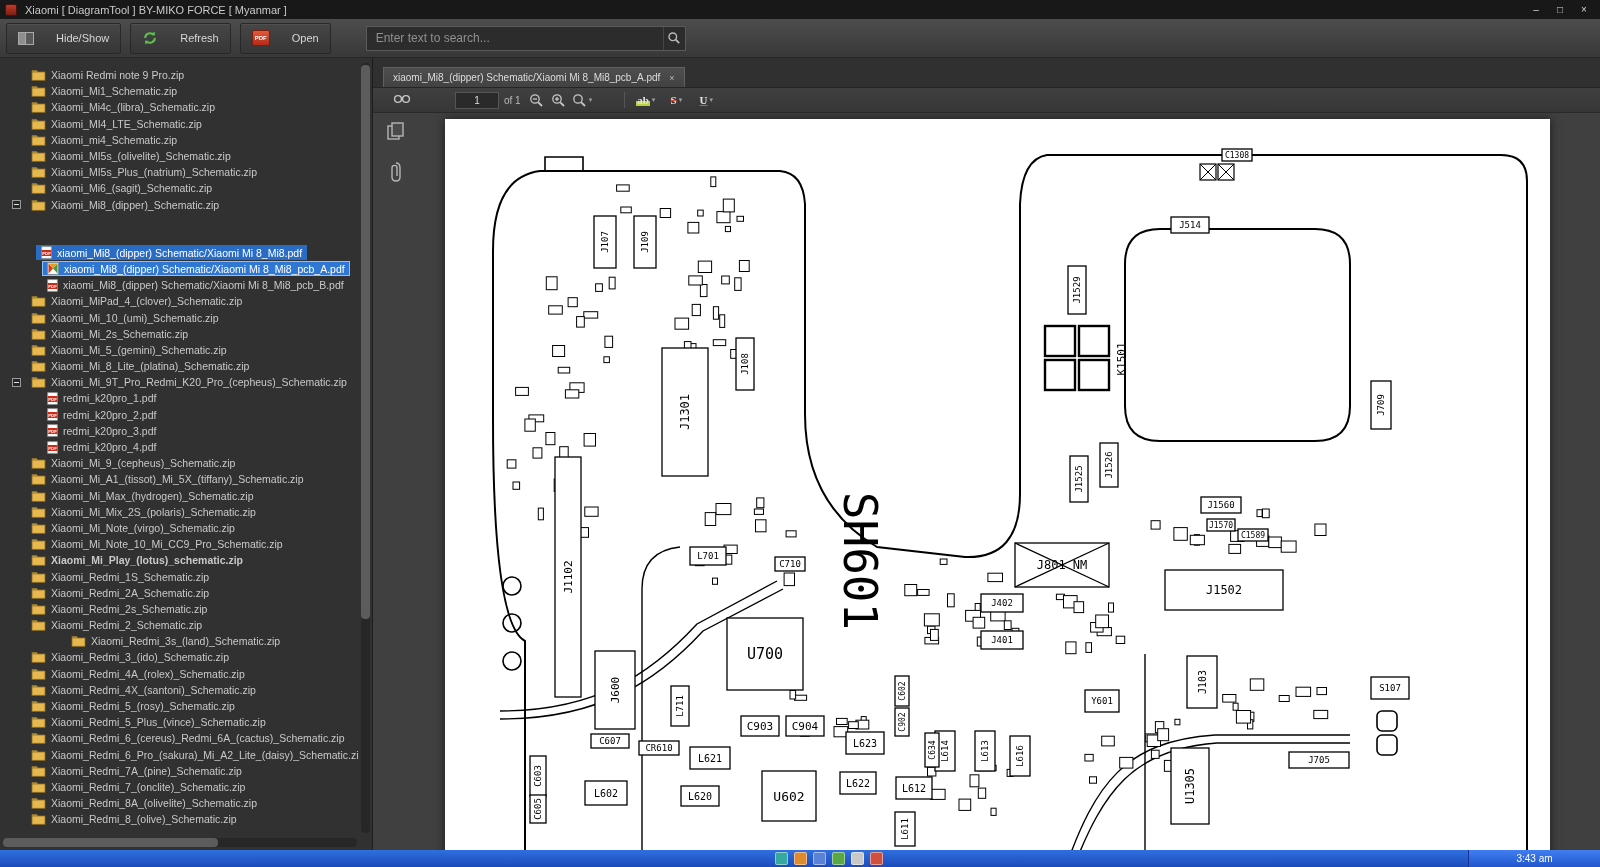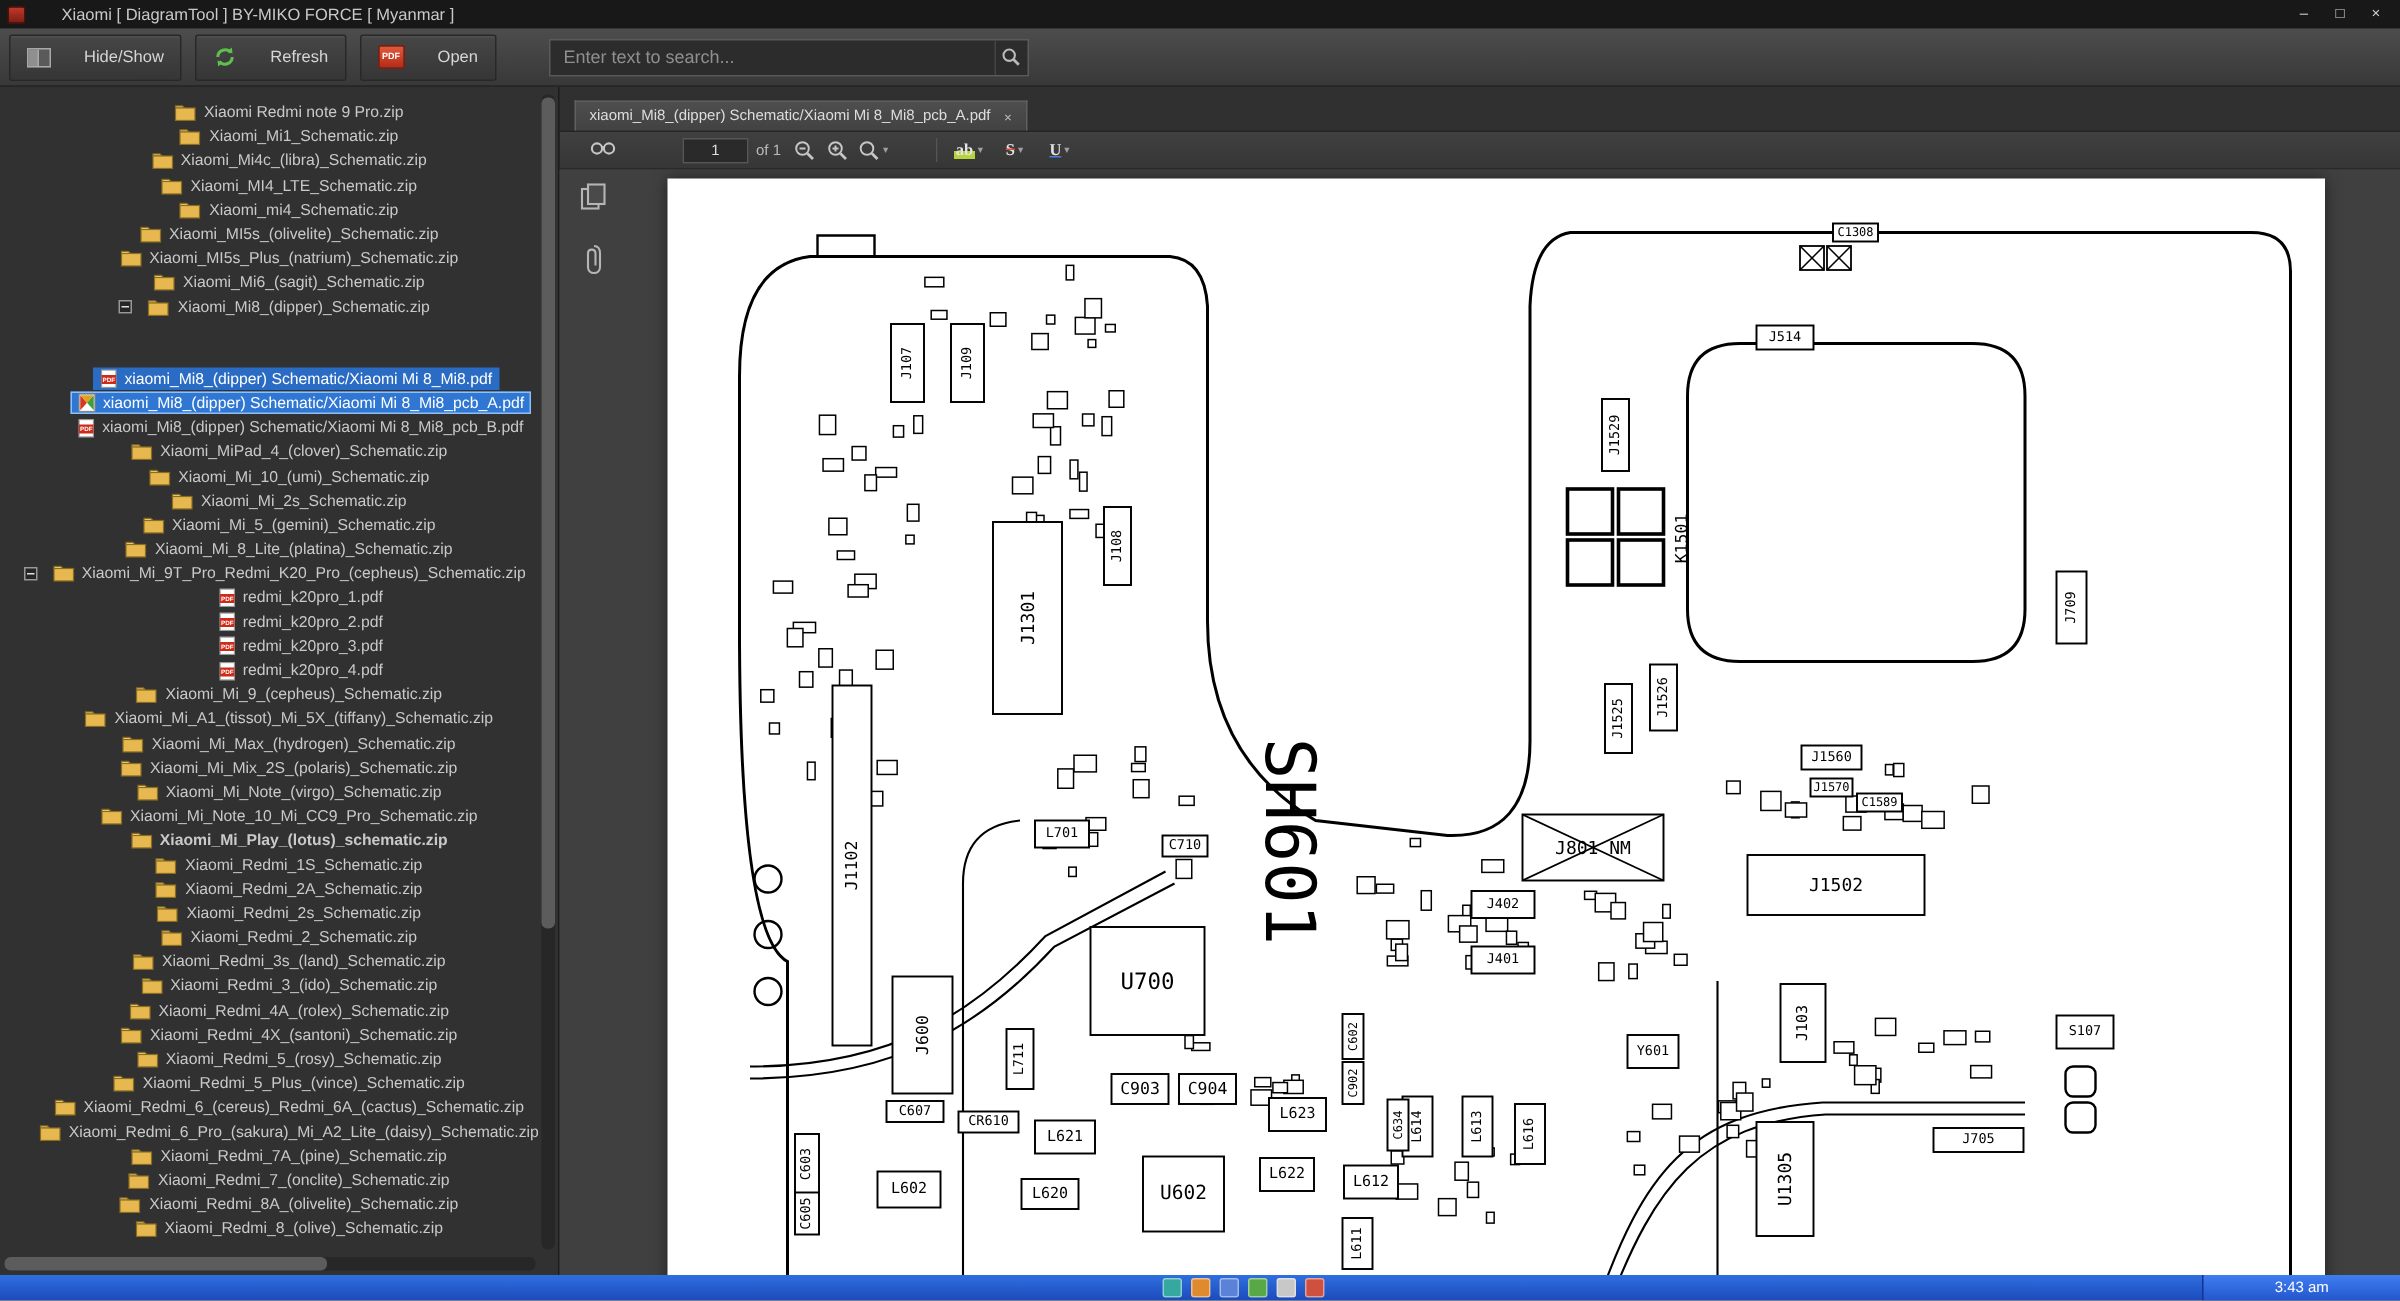--- a/index.html
+++ b/index.html
@@ -5,21 +5,21 @@
   * { box-sizing: border-box; }
   html,body { margin:0; padding:0; }
   body {
     width:1600px; height:867px; overflow:hidden;
     background:#222; font-family:"Liberation Sans", sans-serif;
     -webkit-font-smoothing:antialiased;
   }
   .app { width:1600px; height:867px; display:flex; flex-direction:column; }
 
   
-  .titlebar { height:19px; background:#181818; display:flex; align-items:center; padding:0 5px; gap:24px; flex:none; }
+  .titlebar { height:19px; background:#181818; display:flex; align-items:center; padding:0 5px; gap:8px; flex:none; }
   .app-icon { width:12px; height:12px; background:linear-gradient(#c0392b,#7c1f14); border:1px solid #4a120c; border-radius:2px; flex:none; }
   .title-text { color:#c9c9c9; font-size:11px; white-space:nowrap; }
   .win-controls { margin-left:auto; display:flex; gap:2px; }
   .wbtn { width:22px; height:15px; display:flex; align-items:center; justify-content:center; color:#d2d2d2; font-size:10px; line-height:1; }
 
   
   .toolbar { height:39px; flex:none; background:linear-gradient(#4d4d4d,#383838); border-bottom:1px solid #262626; display:flex; align-items:center; padding:0 6px; gap:9px; }
   .tbtn { height:31px; background:linear-gradient(#464646,#363636); border:1px solid #282828; border-radius:2px; display:flex; align-items:center; gap:22px; padding:0 11px; color:#d6d6d6; font-size:11px; box-shadow:inset 0 1px 0 rgba(255,255,255,.06); cursor:default; }
   .hideshow-ic { width:16px; height:13px; border:1px solid #a9a9a9; background:#5a5a5a; position:relative; }
   .hideshow-ic::before { content:""; position:absolute; left:0; top:0; bottom:0; width:6px; background:#8f8f8f; border-right:1px solid #a9a9a9; }
@@ -28,21 +28,21 @@
   .search-input { flex:1; height:100%; background:transparent; border:none; outline:none; color:#cfcfcf; font-size:12px; padding:0 9px; font-family:"Liberation Sans",sans-serif; }
   .search-input::placeholder { color:#8f8f8f; }
   .search-btn { width:22px; height:100%; display:flex; align-items:center; justify-content:center; border-left:1px solid #444; }
 
   
   .content { flex:1; display:flex; min-height:0; }
 
   
   .sidebar { width:373px; flex:none; background:#313131; border-right:1px solid #1d1d1d; position:relative; overflow:hidden; }
   .tree { position:absolute; left:0; right:13px; top:9px; bottom:15px; overflow:hidden; }
-  .trow { height:16.2px; display:flex; align-items:center; white-space:nowrap; font-size:10.5px; color:#c9c9c9; cursor:default;justify-content:center; }
+  .trow { height:16.2px; display:flex; align-items:center; white-space:nowrap; font-size:10.5px; color:#c9c9c9; cursor:default; }
   .hl { display:flex; align-items:center; gap:5px; padding:0 4px; height:15px; border:1px solid transparent; }
   .trow.sel .hl { background:#2a6cc4; color:#fff; }
   .trow.focus .hl { background:#2f77d3; border-color:#8fc0f4; }
   .minusbox { width:9px; height:9px; flex:none; border:1px solid #989898; background:#262626; position:relative; margin-right:5px; }
   .minusbox::after { content:""; position:absolute; left:1px; right:1px; top:3px; height:1px; background:#e0e0e0; }
   .tree-ic { flex:none; display:flex; }
   .vsb { position:absolute; right:2px; top:5px; bottom:17px; width:9px; background:#272727; border-radius:4px; }
   .vsb .th { position:absolute; left:0; right:0; top:2px; height:72%; background:#5c5c5c; border-radius:4px; }
   .hsb { position:absolute; left:3px; right:15px; bottom:3px; height:9px; background:#272727; border-radius:4px; }
   .hsb .th { position:absolute; top:0; bottom:0; left:0; width:215px; background:#5c5c5c; border-radius:4px; }
@@ -492,21 +492,21 @@
             <span class="hl">
               <span class="tree-ic">
                 <svg width="15" height="12" viewBox="0 0 15 12">
                   <path d="M1 3 L1 1.6 L5.6 1.6 L7 3 Z" fill="#f0cf7c" stroke="#8a6d20" stroke-width="0.8"></path>
                   <rect x="1" y="3" width="13" height="8.3" fill="#e6b84f" stroke="#8a6d20" stroke-width="0.8"></rect>
                 </svg>
               </span>
               <span>Xiaomi_Redmi_2_Schematic.zip</span>
             </span>
           </div>
-          <div class="trow" style="padding-left: 26px;">
+          <div class="trow" style="padding-left: 26px; margin-left: 40px;">
             <span class="hl">
               <span class="tree-ic">
                 <svg width="15" height="12" viewBox="0 0 15 12">
                   <path d="M1 3 L1 1.6 L5.6 1.6 L7 3 Z" fill="#f0cf7c" stroke="#8a6d20" stroke-width="0.8"></path>
                   <rect x="1" y="3" width="13" height="8.3" fill="#e6b84f" stroke="#8a6d20" stroke-width="0.8"></rect>
                 </svg>
               </span>
               <span>Xiaomi_Redmi_3s_(land)_Schematic.zip</span>
             </span>
           </div>

